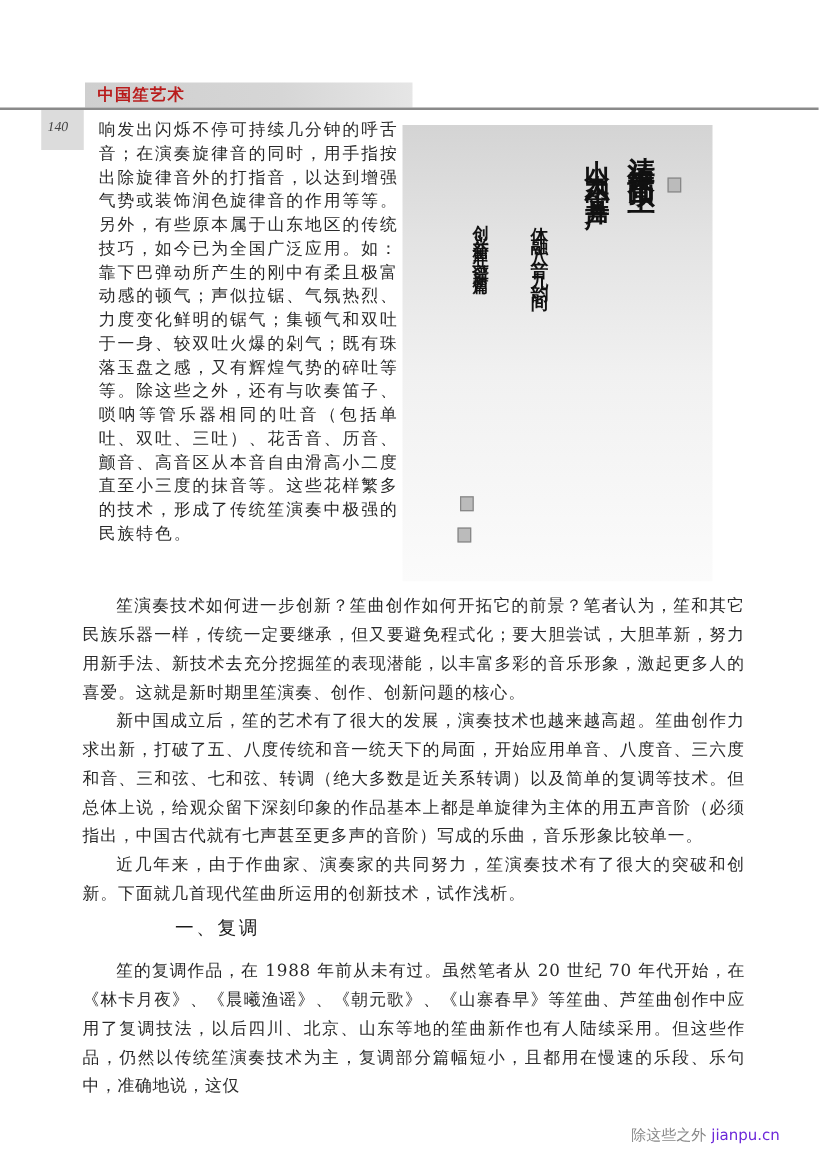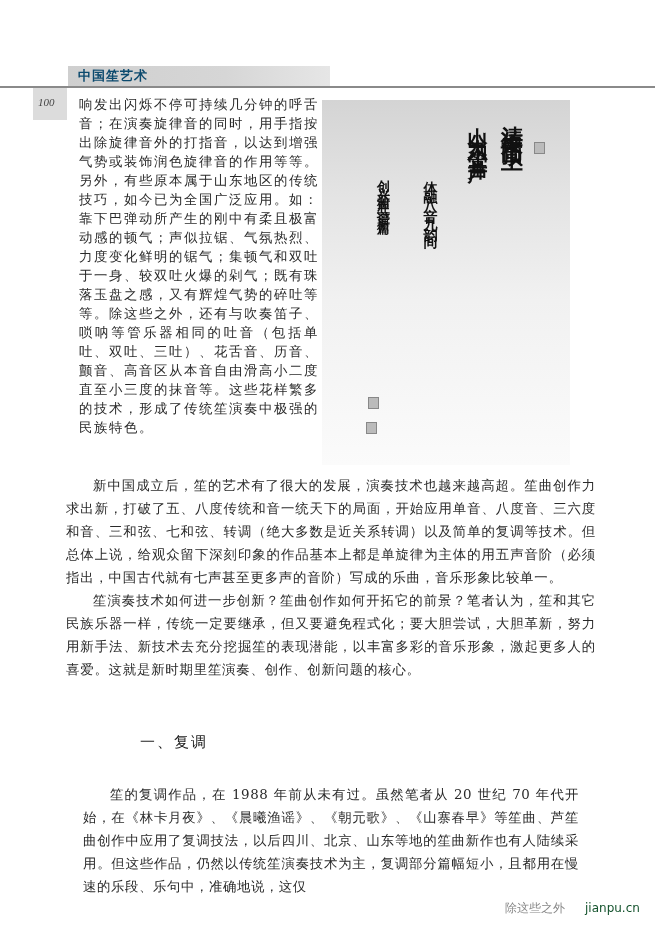--- a/index.html
+++ b/index.html
@@ -6,21 +6,21 @@
     body {
       width: 655px; height: 928px; background: #ffffff; position: relative; overflow: hidden;
       font-family: "DejaVu Serif", "Liberation Serif", serif; color: #2a2a2a;
     }
     .header-band {
       position: absolute; left: 68px; top: 66px; width: 262px; height: 20px;
       background: linear-gradient(90deg, #cfcfcf 0%, #d6d6d6 60%, #e6e6e6 100%);
     }
     .header-title {
       position: absolute; left: 78px; top: 67px; font-family: "DejaVu Sans", "Liberation Sans", sans-serif;
-      font-weight: bold; font-size: 13px; color: #0c4a6e; letter-spacing: 1px;
+      font-weight: bold; font-size: 13px; color: #b91c1c; letter-spacing: 1px;
     }
     .header-rule {
       position: absolute; left: 0; top: 86px; width: 655px; height: 2px; background: #8a8a8a;
     }
     .page-num-box {
       position: absolute; left: 33px; top: 88px; width: 34px; height: 32px; background: #dcdcdc;
     }
     .page-num {
       position: absolute; left: 38px; top: 96px; font-style: italic; font-size: 11px; color: #444;
       font-family: "Liberation Serif", serif;
@@ -46,53 +46,54 @@
     }
     .main-text p { margin: 0; text-indent: 27px; }
     .section-heading {
       position: absolute; left: 92px; top: 733px; font-size: 15px; font-family: "DejaVu Sans", sans-serif;
       color: #1a1a1a; letter-spacing: 2px; margin-left: 48px;
     }
     .section-text {
       position: absolute; left: 66px; top: 766px; width: 530px;
       font-size: 13.4px; line-height: 23px; letter-spacing: 0.6px; text-align: justify;
     }
-    .section-text p { margin: 17px; text-indent: 27px; }
+    .section-text p { margin: 0; text-indent: 27px; }
     .watermark {
       position: absolute; left: 505px; top: 900px; font-size: 12px; color: #888;
       font-family: "DejaVu Sans", sans-serif;
     }
-    .watermark .wm-url { color: #14532d; margin-left: 20px; }
+    .watermark .wm-url { color: #6d28d9; margin-left: 4px; }
   </style>
 </head>
 <body>
 
 <div class="header-band"></div>
 <div class="header-title">中国笙艺术</div>
 <div class="header-rule"></div>
 <div class="page-num-box"></div>
-<div class="page-num">100</div>
+<div class="page-num">140</div>
 
 <div class="side-text">
   <p>响发出闪烁不停可持续几分钟的呼舌音；在演奏旋律音的同时，用手指按出除旋律音外的打指音，以达到增强气势或装饰润色旋律音的作用等等。另外，有些原本属于山东地区的传统技巧，如今已为全国广泛应用。如：靠下巴弹动所产生的刚中有柔且极富动感的顿气；声似拉锯、气氛热烈、力度变化鲜明的锯气；集顿气和双吐于一身、较双吐火爆的剁气；既有珠落玉盘之感，又有辉煌气势的碎吐等等。除这些之外，还有与吹奏笛子、唢呐等管乐器相同的吐音（包括单吐、双吐、三吐）、花舌音、历音、颤音、高音区从本音自由滑高小二度直至小三度的抹音等。这些花样繁多的技术，形成了传统笙演奏中极强的民族特色。</p>
 </div>
 
 <div class="calligraphy">
   <div class="calli-col" style="right:42px; top:8px; font-size:22px; letter-spacing:4px;">清传来高山顶上</div>
   <div class="calli-col" style="right:78px; top:12px; font-size:20px; letter-spacing:6px;">山分为小管并声</div>
   <div class="calli-col" style="right:130px; top:70px; font-size:14px; letter-spacing:9px;">体融八音九韵间</div>
   <div class="calli-col" style="right:178px; top:70px; font-size:13px; letter-spacing:6px;">创兴新声共谱新篇</div>
   <div class="seal" style="left:212px; top:42px;"></div>
   <div class="seal" style="left:46px; top:297px;"></div>
   <div class="seal" style="left:44px; top:322px;"></div>
 </div>
 
 <div class="main-text">
+  <p>笙演奏技术如何进一步创新？笙曲创作如何开拓它的前景？笔者认为，笙和其它民族乐器一样，传统一定要继承，但又要避免程式化；要大胆尝试，大胆革新，努力用新手法、新技术去充分挖掘笙的表现潜能，以丰富多彩的音乐形象，激起更多人的喜爱。这就是新时期里笙演奏、创作、创新问题的核心。</p>
   <p>新中国成立后，笙的艺术有了很大的发展，演奏技术也越来越高超。笙曲创作力求出新，打破了五、八度传统和音一统天下的局面，开始应用单音、八度音、三六度和音、三和弦、七和弦、转调（绝大多数是近关系转调）以及简单的复调等技术。但总体上说，给观众留下深刻印象的作品基本上都是单旋律为主体的用五声音阶（必须指出，中国古代就有七声甚至更多声的音阶）写成的乐曲，音乐形象比较单一。</p>
-  <p>笙演奏技术如何进一步创新？笙曲创作如何开拓它的前景？笔者认为，笙和其它民族乐器一样，传统一定要继承，但又要避免程式化；要大胆尝试，大胆革新，努力用新手法、新技术去充分挖掘笙的表现潜能，以丰富多彩的音乐形象，激起更多人的喜爱。这就是新时期里笙演奏、创作、创新问题的核心。</p>
+  <p>近几年来，由于作曲家、演奏家的共同努力，笙演奏技术有了很大的突破和创新。下面就几首现代笙曲所运用的创新技术，试作浅析。</p>
 </div>
 
 <div class="section-heading">一、复调</div>
 <div class="section-text">
   <p>笙的复调作品，在 1988 年前从未有过。虽然笔者从 20 世纪 70 年代开始，在《林卡月夜》、《晨曦渔谣》、《朝元歌》、《山寨春早》等笙曲、芦笙曲创作中应用了复调技法，以后四川、北京、山东等地的笙曲新作也有人陆续采用。但这些作品，仍然以传统笙演奏技术为主，复调部分篇幅短小，且都用在慢速的乐段、乐句中，准确地说，这仅</p>
 </div>
 
 <div class="watermark">
   <span>除这些之外</span><span class="wm-url">jianpu.cn</span>
 </div>

